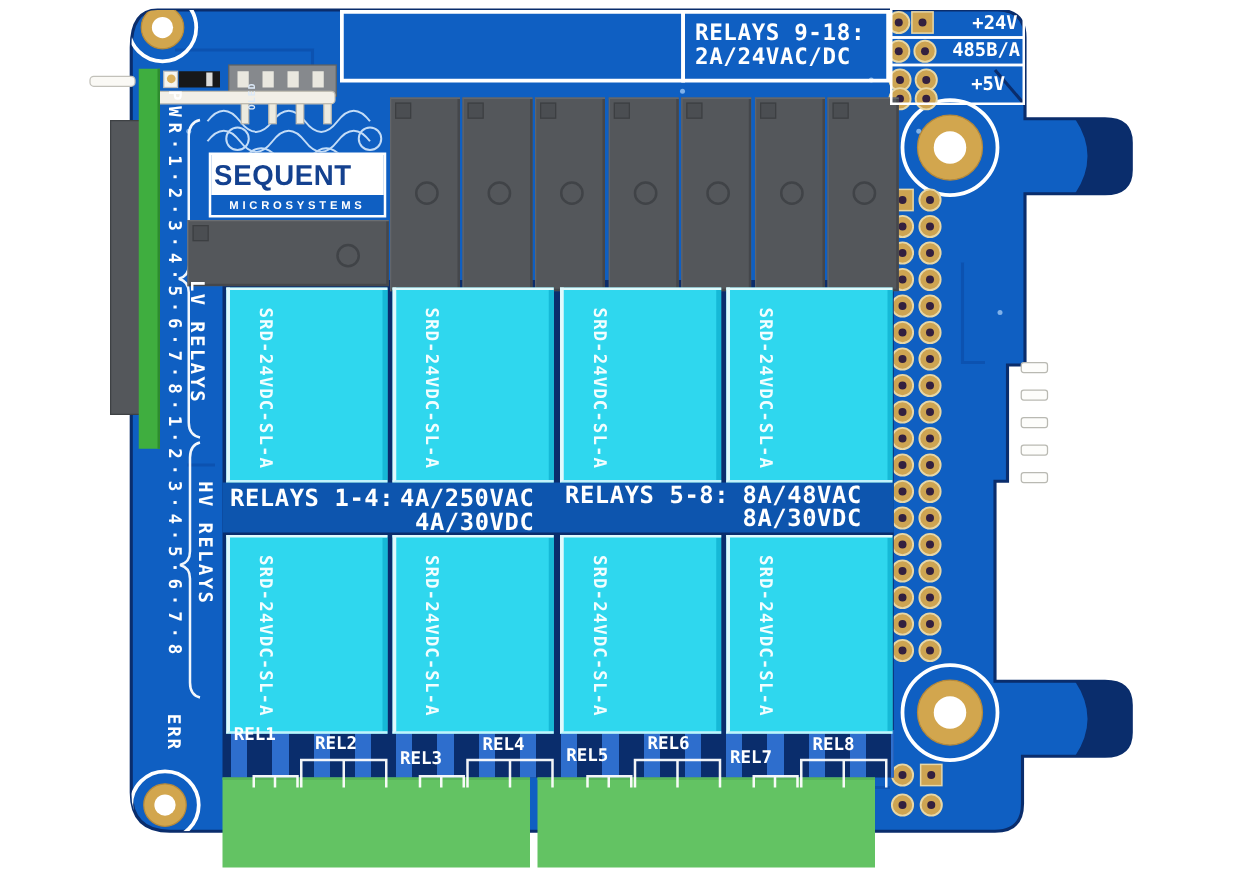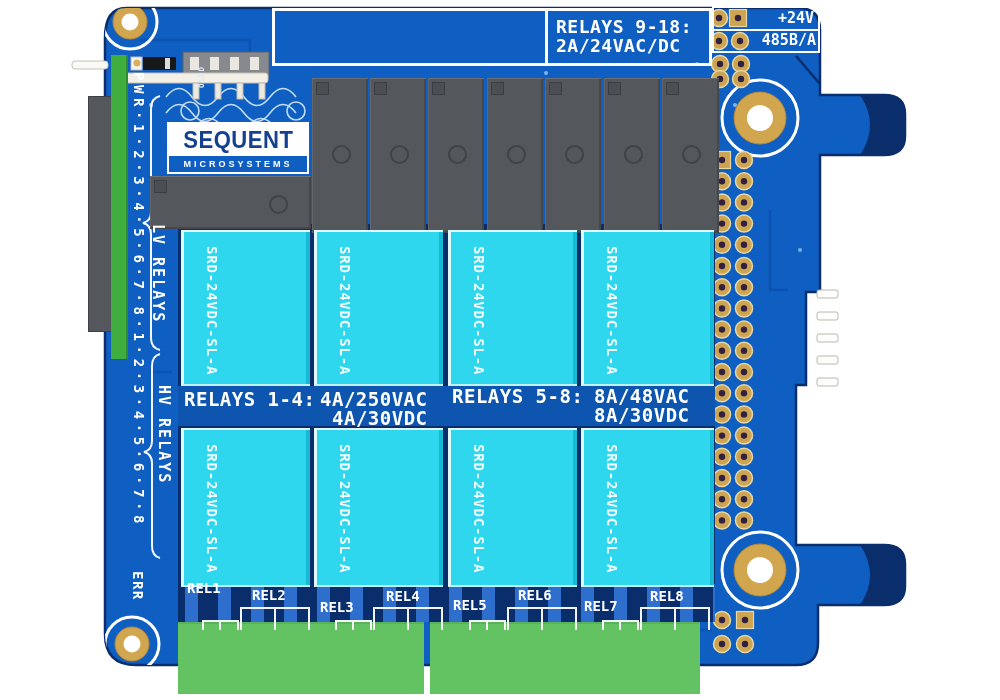--- a/index.html
+++ b/index.html
@@ -271,23 +271,26 @@
     <div class="t" style="position:static;font-size:18px;letter-spacing:.5px">RELAYS 9-18:</div>
     <div class="t" style="position:static;font-size:18px;letter-spacing:.5px">2A/24VAC/DC</div>
   </div>
 
   <div class="powerbox" style="left:712px;top:6px;width:108px;height:25px;padding-right:4px">
     <span class="t" style="position:static;font-size:15px">+24V</span>
   </div>
   <div class="powerbox" style="left:712px;top:29px;width:108px;height:24px;padding-right:2px">
     <span class="t" style="position:static;font-size:15px">485B/A</span>
   </div>
+  <div class="powerbox" style="left:712px;top:51px;width:108px;height:33px;padding-right:14px">
+    <span class="t" style="position:static;font-size:15px">+5V</span>
+  </div>
 
   <div class="abs" style="left:167px;top:122px;width:142px;height:52px;border:2px solid #fff;background:#0f5fc2;z-index:15">
-    <div class="abs" style="left:0;top:0;width:138px;height:32px;background:#fff;display:flex;align-items:center;justify-content:center">
+    <div class="abs" style="left:0;top:0;width:138px;height:32px;background:#fff;display:flex;align-items:center;justify-content:flex-start">
       <span style="font-family:'Liberation Sans',sans-serif;font-weight:bold;font-size:23px;color:#14418f;letter-spacing:.5px;transform:scaleX(.96)">SEQUENT</span>
     </div>
     <div class="abs" style="left:0;top:32px;width:138px;height:16px;display:flex;align-items:center;justify-content:center">
       <span style="font-family:'Liberation Sans',sans-serif;font-weight:bold;font-size:9px;color:#fff;letter-spacing:3px">MICROSYSTEMS</span>
     </div>
   </div>
 
   <div class="t rot" style="left:146px;top:72px;width:500px;font-size:14px;letter-spacing:4.6px">PWR·1·2·3·4·5·6·7·8·1·2·3·4·5·6·7·8</div>
   <div class="t rot" style="left:165px;top:224px;width:120px;font-size:15px;letter-spacing:2px">LV RELAYS</div>
   <div class="t rot" style="left:171px;top:385px;width:130px;font-size:15px;letter-spacing:2px">HV RELAYS</div>

